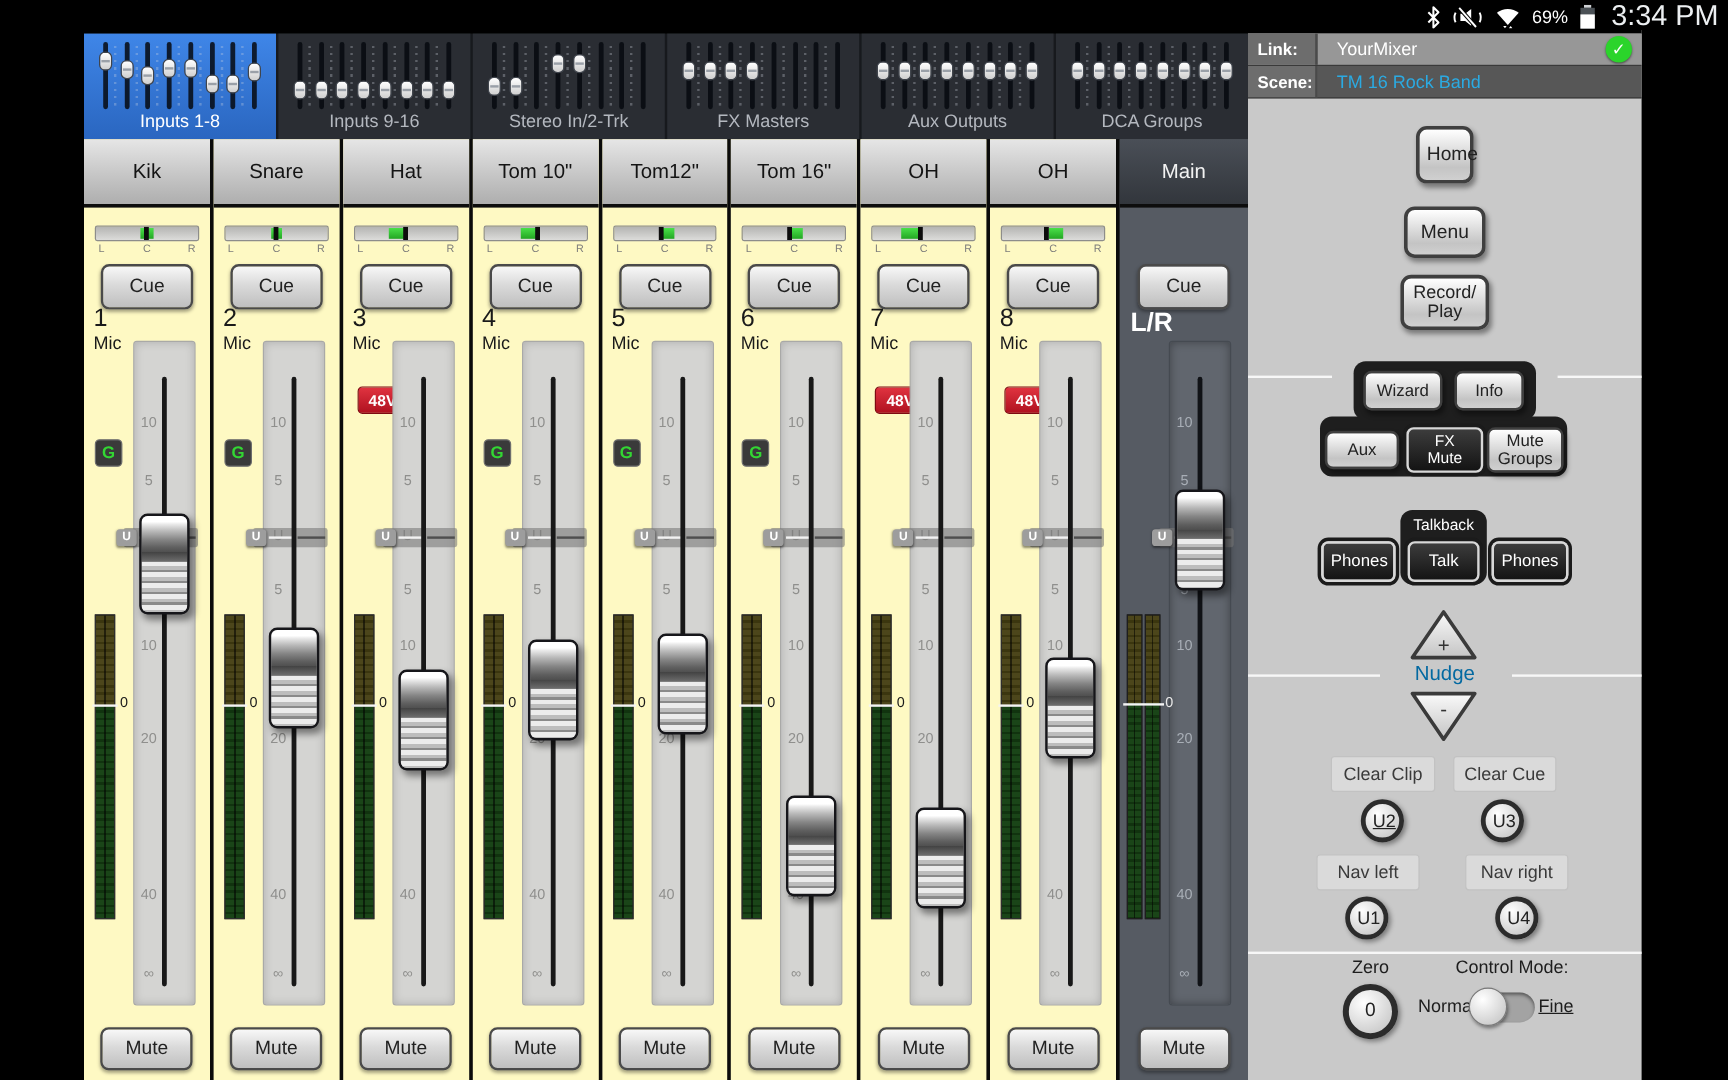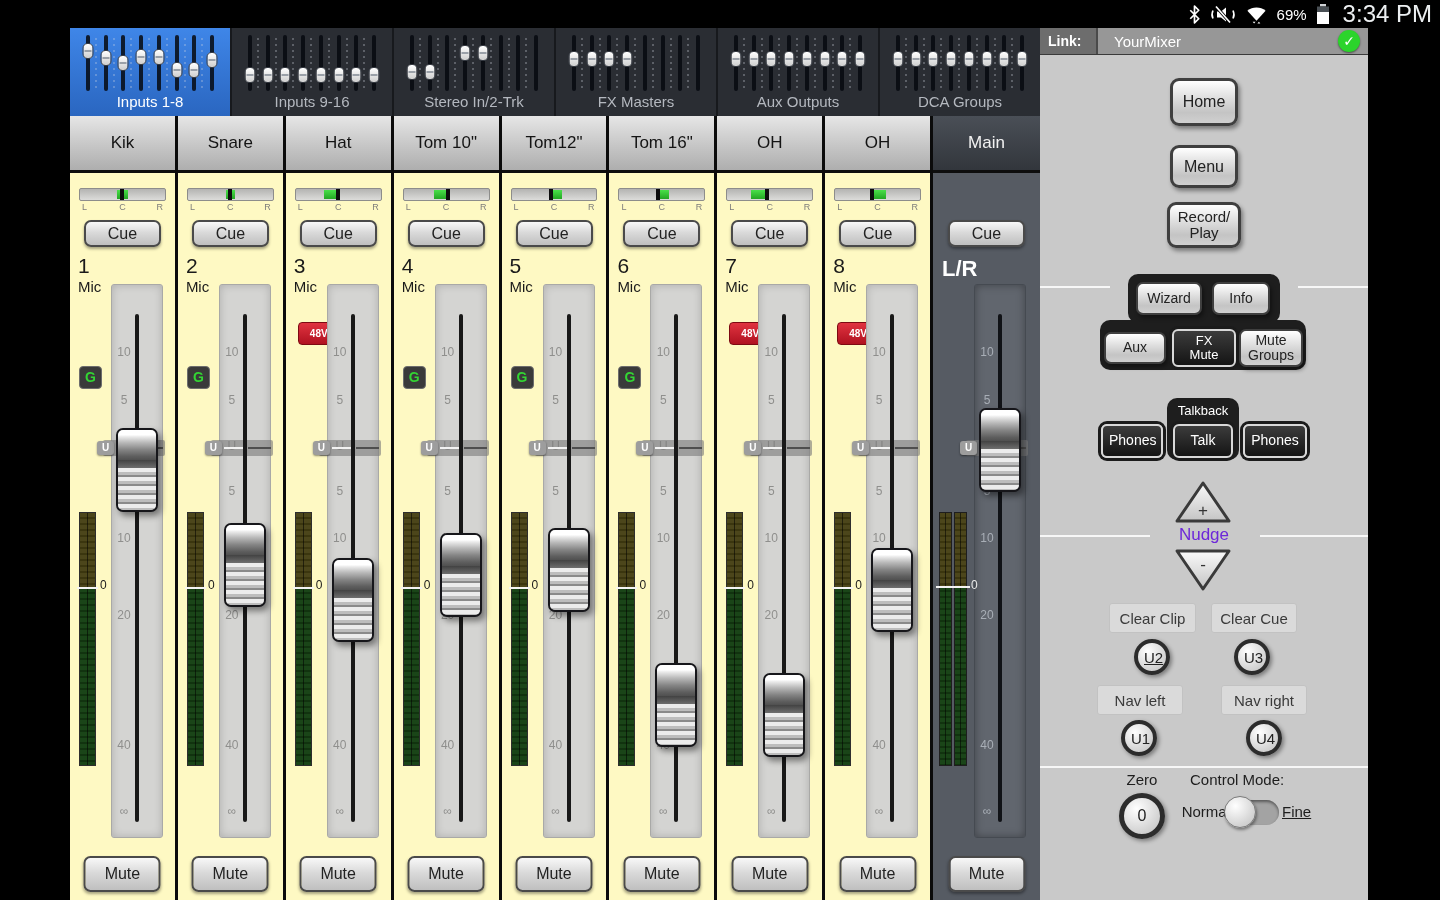--- a/index.html
+++ b/index.html
@@ -43,29 +43,29 @@
   .pan{position:absolute;top:72px;left:9px;right:9px;height:30px;cursor:pointer;}
   .pan-track{position:relative;height:13px;background:linear-gradient(180deg,#b4b4b2,#dcdcda);
     border:1px solid #8d8d8b;border-radius:2px;overflow:hidden;}
   .pan-green{position:absolute;top:1px;bottom:1px;background:linear-gradient(180deg,#49e049,#23a623);}
   .pan-tick{position:absolute;top:0;bottom:0;width:4px;background:#0d0d0d;transform:translateX(-50%);}
   .pan-labels{display:flex;justify-content:space-between;font-size:9px;color:#7d7d7b;padding:1px 3px 0 3px;}
   .pan-labels .pc{position:absolute;left:50%;transform:translateX(-50%);}
   .btn{border:2px solid #4a4a4a;border-radius:7px;color:#222;font-size:16px;
     background:linear-gradient(180deg,#f8f8f8,#dadada 45%,#bfbfbf);
     box-shadow:0 2px 3px rgba(0,0,0,.35);font-family:inherit;cursor:pointer;}
-  .cue{position:absolute;top:104px;left:14px;width:77px;height:27px;}
+  .cue{position:absolute;top:104px;left:14px;width:77px;height:38px;}
   .strip.main .cue{left:15px;}
   .mute{position:absolute;top:740px;left:50%;transform:translateX(-50%);width:77px;height:36px;}
   .ch-num{position:absolute;top:138px;left:8px;font-size:21px;color:#1a1a1a;}
   .ch-src{position:absolute;top:162px;left:8px;font-size:15px;color:#1a1a1a;}
   .lr{position:absolute;top:140px;left:9px;font-size:22px;font-weight:bold;color:#fff;}
   .badge-48v{position:absolute;top:206px;left:12px;width:42px;height:23px;border-radius:4px;
     background:linear-gradient(180deg,#e03340,#b01220);border:1px solid #7d0a12;color:#fff;
-    font-size:10px;font-weight:bold;text-align:center;line-height:21px;}
+    font-size:13px;font-weight:bold;text-align:center;line-height:21px;}
   .badge-g{position:absolute;top:250px;left:9px;width:23px;height:23px;border-radius:4px;
     background:#3a3a3a;border:1px solid #6d6d6d;color:#33d633;font-size:14px;font-weight:bold;
     text-align:center;line-height:21px;}
   .fader-track{position:absolute;left:41px;top:168px;width:52px;height:554px;background:#d4d4d2;
     border:1px solid #a9a9a7;border-radius:3px;box-shadow:inset 0 0 8px rgba(0,0,0,.18);}
   .strip.main .fader-track{background:#61666e;border-color:#454a51;box-shadow:inset 0 0 8px rgba(0,0,0,.35);}
   .slab{position:absolute;left:44px;width:20px;text-align:center;font-size:12px;color:#8f8f8d;}
   .strip.main .slab{color:#a8aeb6;}
   .fline{position:absolute;left:65px;top:198px;width:4px;height:508px;background:#181818;border-radius:2px;}
   .strip.main .fline{background:#101216;}
@@ -109,21 +109,21 @@
   .rp-row .cell{width:58px;align-self:stretch;display:flex;align-items:center;padding-left:8px;
     background:#6d6d6d;border-right:2px solid #4a4a4a;color:#fff;font-size:14px;font-weight:bold;}
   .rp-row .val{margin-left:16px;font-size:15px;color:#fff;}
   .rp-row.scene .val{color:#2baae2;}
   .okc{position:absolute;right:8px;width:22px;height:22px;border-radius:50%;background:#2bd42b;
     color:#fff;font-size:14px;font-weight:bold;text-align:center;line-height:22px;box-shadow:0 1px 2px rgba(0,0,0,.5);}
   .rp-body{position:relative;height:786px;}
   .btn3d{position:absolute;border:3px solid #3f3f3f;border-radius:9px;color:#222;font-size:16px;
     background:linear-gradient(180deg,#ffffff,#e3e3e3 35%,#c4c4c4 75%,#d0d0d0);
     box-shadow:2px 3px 4px rgba(0,0,0,.4);font-family:inherit;cursor:pointer;white-space:pre-line;line-height:1.1;}
-  .btn-home{left:50%;transform:translateX(-50%);top:23px;width:68px;height:48px;}
+  .btn-home{left:50%;transform:translateX(-50%);top:23px;width:48px;height:48px;}
   .btn-menu{left:50%;transform:translateX(-50%);top:90px;width:68px;height:43px;}
   .btn-rec{left:50%;transform:translateX(-50%);top:147px;width:74px;height:46px;font-size:15px;}
   .blackbox{position:absolute;background:#1e1e1e;border-radius:10px;}
   .bb-top{left:88px;top:219px;width:152px;height:49px;}
   .bb-bot{left:60px;top:265px;width:206px;height:50px;}
   .bb-talk{left:127px;top:343px;width:72px;height:62px;}
   .tb-label{position:absolute;left:127px;top:348px;width:72px;text-align:center;color:#fff;font-size:13px;}
   .btn3d.sm{border-width:2px;border-radius:7px;font-size:14px;}
   .btn-wizard{left:96px;top:227px;width:66px;height:33px;}
   .btn-info{left:172px;top:227px;width:58px;height:33px;}
@@ -133,38 +133,38 @@
     border:2px solid #d8d8d8;border-radius:6px;box-shadow:0 0 0 3px #1b1b1b;font-size:14px;
     font-family:inherit;cursor:pointer;white-space:pre-line;line-height:1.1;}
   .btn-fxmute{left:132px;top:274px;width:64px;height:38px;font-size:13px;}
   .btn-phones{left:61px;top:369px;width:62px;height:34px;}
   .btn-talk{left:133px;top:369px;width:60px;height:34px;}
   .btn-monitor{left:203px;top:369px;width:64px;height:34px;}
   .divider{position:absolute;height:2px;background:#f7f7f7;}
   .nudge-tri{position:absolute;left:133px;width:60px;height:46px;cursor:pointer;}
   .nudge-up{top:424px;} .nudge-down{top:492px;}
   .nudge-sign{position:absolute;left:0;right:0;text-align:center;font-size:17px;color:#333;}
-  .nudge-label{position:absolute;left:0;right:0;top:470px;text-align:center;font-size:17px;color:#6d28d9;}
+  .nudge-label{position:absolute;left:0;right:0;top:470px;text-align:center;font-size:17px;color:#0369a1;}
   .btn-flat{position:absolute;background:#dadada;border:1px solid #c2c2c2;border-radius:3px;
     color:#3a3a3a;font-size:15px;font-family:inherit;cursor:pointer;}
   .btn-cclip{left:69px;top:548px;width:87px;height:30px;}
   .btn-ccue{left:171px;top:548px;width:86px;height:30px;}
   .btn-navl{left:57px;top:630px;width:86px;height:30px;}
   .btn-navr{left:181px;top:630px;width:86px;height:30px;}
   .circ{position:absolute;border-radius:50%;border:4px solid #2c2c2c;color:#222;font-size:15px;
     background:radial-gradient(circle at 35% 30%,#ffffff,#d8d8d8 60%,#bfbfbf);
     box-shadow:2px 2px 4px rgba(0,0,0,.4);font-family:inherit;cursor:pointer;}
   .c-u2{left:94px;top:584px;width:36px;height:36px;text-decoration:underline;}
   .c-u3{left:194px;top:584px;width:36px;height:36px;}
   .c-u1{left:81px;top:665px;width:36px;height:36px;}
   .c-u4{left:206px;top:665px;width:36px;height:36px;}
   .c-zero{left:79px;top:738px;width:46px;height:46px;border-width:5px;font-size:16px;}
   .rp-text{position:absolute;font-size:15px;color:#1d1d1d;}
   .zero-lbl{left:79px;top:716px;width:46px;text-align:center;}
-  .cm-lbl{left:150px;top:716px;width:140px;text-align:left;}
+  .cm-lbl{left:150px;top:716px;width:140px;text-align:center;}
   .cm-normal{left:132px;top:748px;width:58px;text-align:right;}
   .cm-fine{left:242px;top:748px;text-decoration:underline;}
   .toggle{position:absolute;left:191px;top:745px;width:48px;height:25px;border-radius:13px;background:#a3a3a3;
     box-shadow:inset 0 2px 3px rgba(0,0,0,.45);cursor:pointer;}
   .toggle-knob{position:absolute;left:-7px;top:-4px;width:32px;height:32px;border-radius:50%;
     border:1px solid #7a7a7a;background:radial-gradient(circle at 35% 30%,#ffffff,#d5d5d5 65%,#c0c0c0);
     box-shadow:1px 2px 3px rgba(0,0,0,.4);}
 </style>
 </head>
 <body>
@@ -838,20 +838,24 @@
   </div>
     </div>
 </div>
 
 <div class="rp">
   <div class="rp-row link">
     <span class="cell">Link:</span>
     <span class="val">YourMixer</span>
     <span class="okc">✓</span>
   </div>
+  <div class="rp-row scene">
+    <span class="cell">Scene:</span>
+    <span class="val">TM 16 Rock Band</span>
+  </div>
   <div class="rp-body">
     <button class="btn3d btn-home">Home</button>
     <button class="btn3d btn-menu">Menu</button>
     <button class="btn3d btn-rec">Record/
 Play</button>
 
     <div class="divider" style="left:0;top:231px;width:70px;"></div>
     <div class="divider" style="left:258px;top:231px;width:70px;"></div>
     <div class="blackbox bb-top"></div>
     <div class="blackbox bb-bot"></div>

